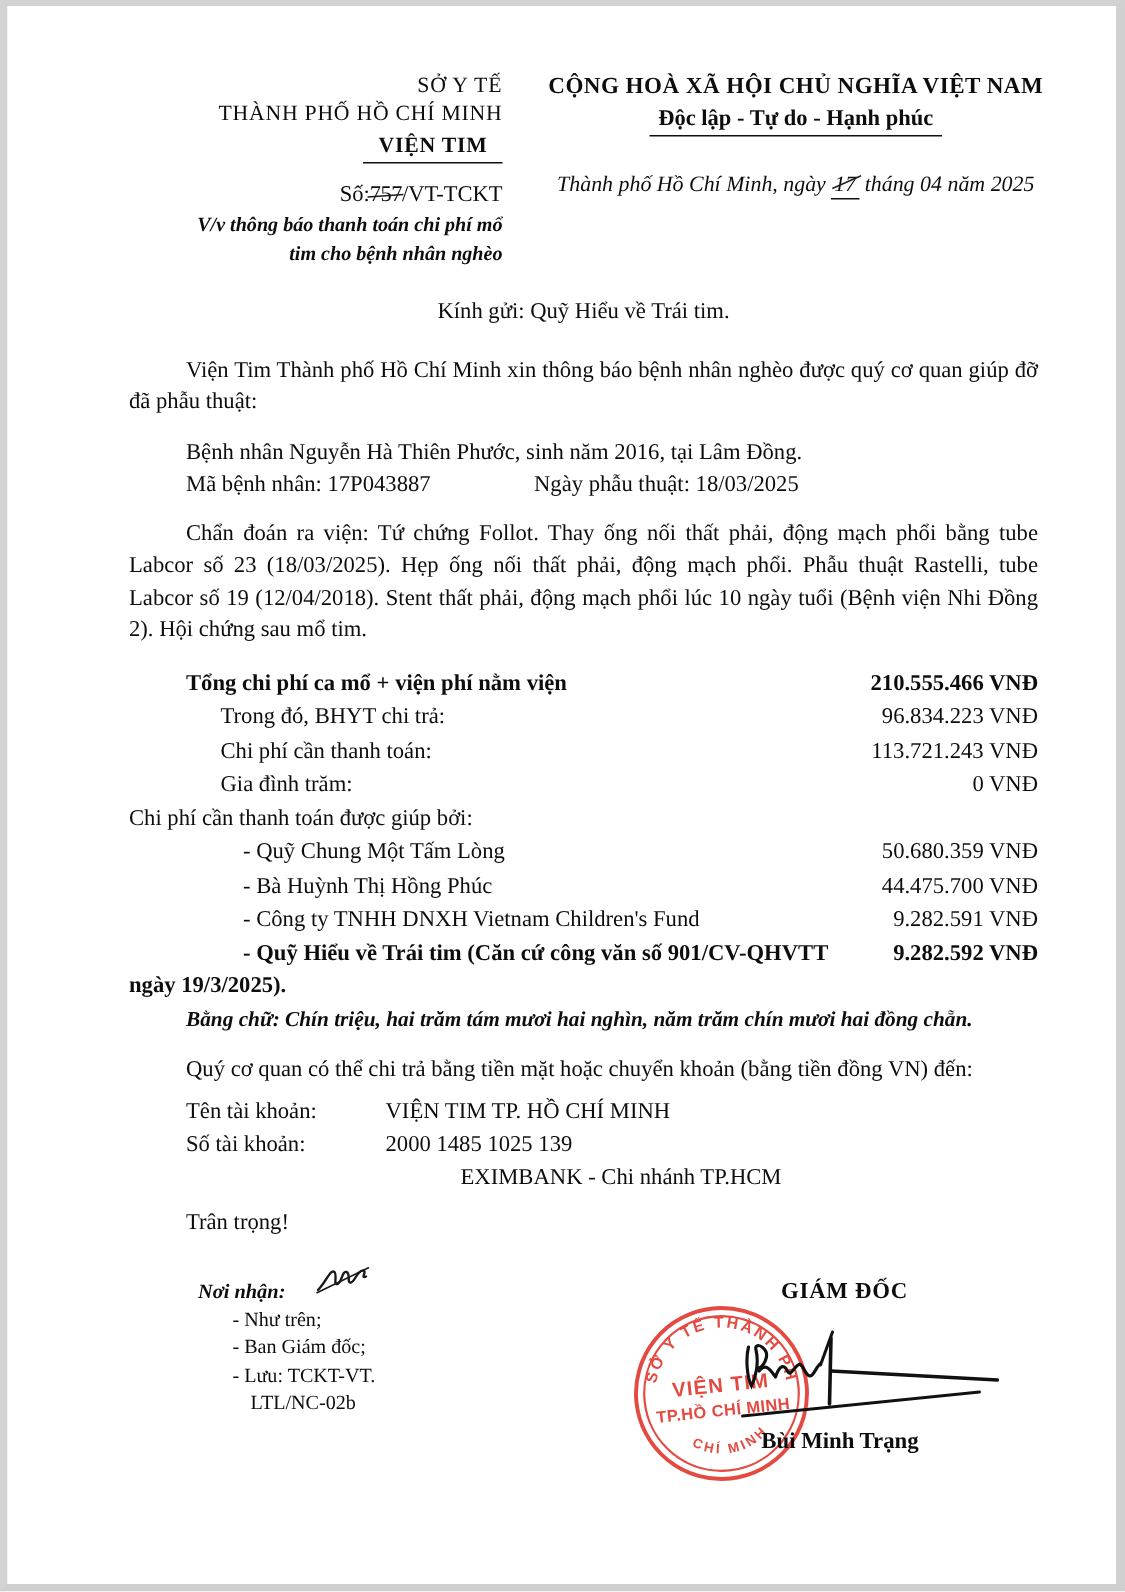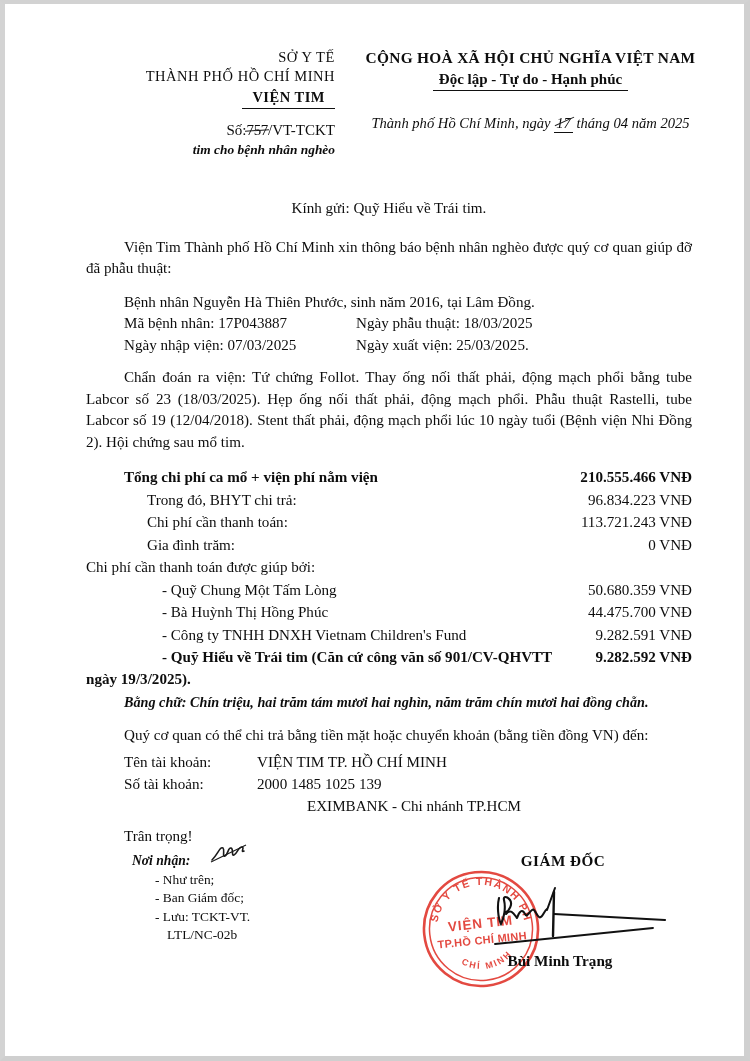--- a/index.html
+++ b/index.html
@@ -302,20 +302,21 @@
 <div class="page">
   <div class="sheet">
 
     <div class="header">
 
       <div class="hdr-left">
         <div class="org-line1">SỞ Y TẾ</div>
         <div class="org-line2">THÀNH PHỐ HỒ CHÍ MINH</div>
         <div><span class="org-line3">VIỆN TIM</span></div>
         <div class="doc-no"><span>Số:</span><span class="num">757</span><span>/VT-TCKT</span></div>
+        <div class="subject">V/v thông báo thanh toán chi phí mổ</div>
         <div class="subject">tim cho bệnh nhân nghèo</div>
       </div>
 
       <div class="hdr-right">
         <div class="nation-line1">CỘNG HOÀ XÃ HỘI CHỦ NGHĨA VIỆT NAM</div>
         <div><span class="nation-line2">Độc lập - Tự do - Hạnh phúc</span></div>
         <div class="place-date">
           <span>Thành phố Hồ Chí Minh, ngày</span>
           <span class="day">17</span>
           <span>tháng</span>
@@ -333,24 +334,20 @@
 
       <div class="para">Viện Tim Thành phố Hồ Chí Minh xin thông báo bệnh nhân nghèo được quý cơ quan giúp đỡ đã phẫu thuật:</div>
 
       <div class="patient-block">
         <div class="row">
           <div>Bệnh nhân Nguyễn Hà Thiên Phước, sinh năm 2016, tại Lâm Đồng.</div>
         </div>
         <div class="row">
           <div class="c1">Mã bệnh nhân: 17P043887</div>
           <div class="c2">Ngày phẫu thuật: 18/03/2025</div>
-        </div>
-        <div class="row">
-          <div class="c1">Ngày nhập viện: 07/03/2025</div>
-          <div class="c2">Ngày xuất viện: 25/03/2025.</div>
         </div>
       </div>
 
       <div class="diagnosis">Chẩn đoán ra viện: Tứ chứng Follot. Thay ống nối thất phải, động mạch phổi bằng tube Labcor số 23 (18/03/2025). Hẹp ống nối thất phải, động mạch phổi. Phẫu thuật Rastelli, tube Labcor số 19 (12/04/2018). Stent thất phải, động mạch phổi lúc 10 ngày tuổi (Bệnh viện Nhi Đồng 2). Hội chứng sau mổ tim.</div>
 
       <div class="costs">
 
         <div class="cost-row bold">
           <div class="label">Tổng chi phí ca mổ + viện phí nằm viện</div>
           <div class="amount">210.555.466 VNĐ</div>

